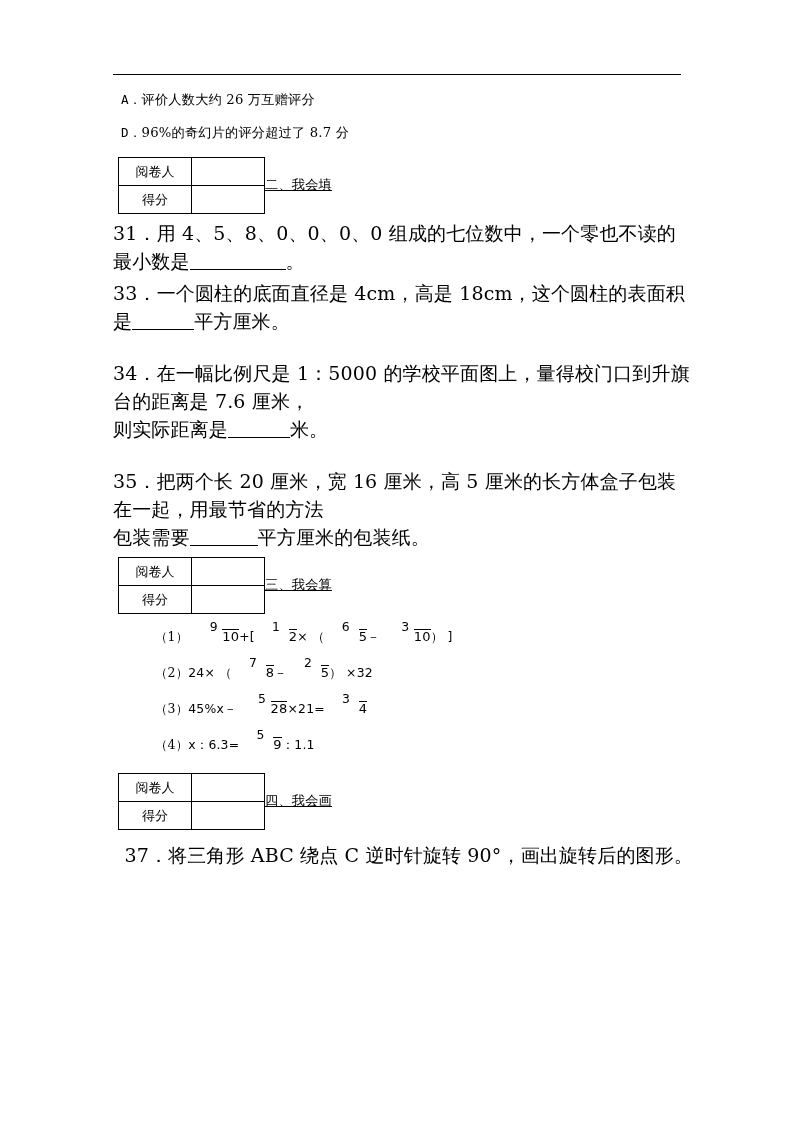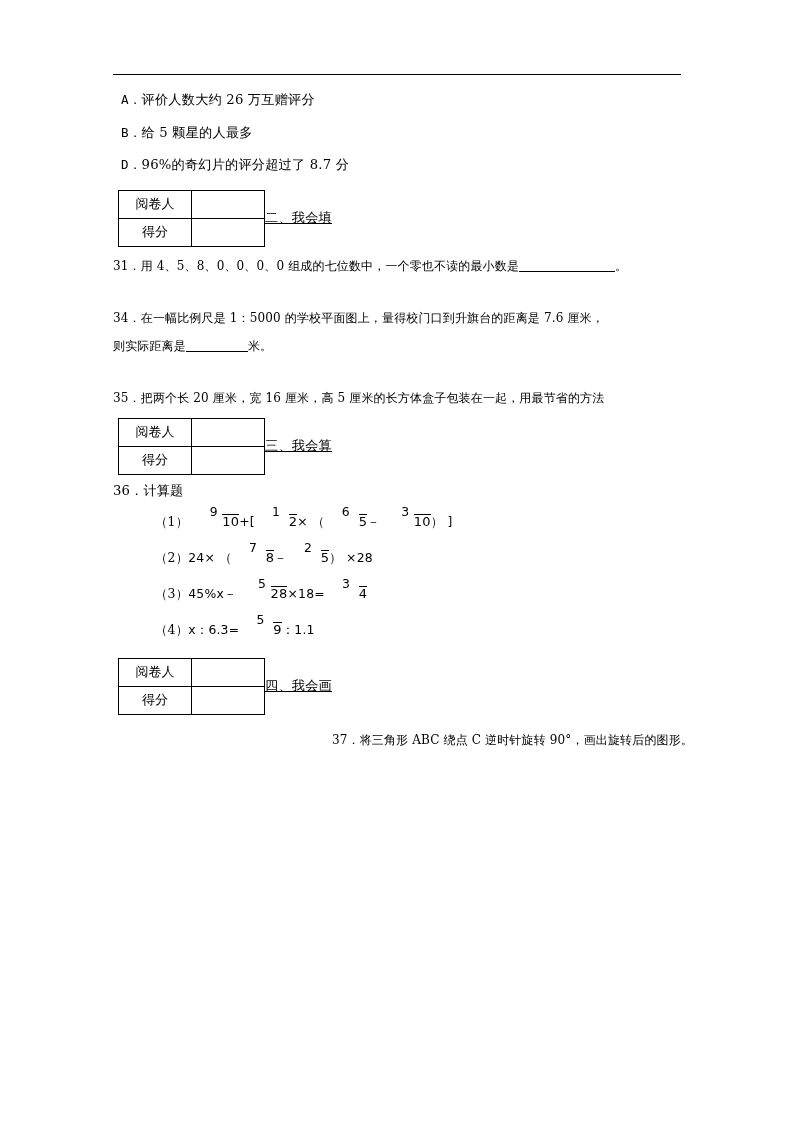--- a/index.html
+++ b/index.html
@@ -73,21 +73,21 @@
     left: 152px;
     top: 19px;
     font-size: 13.2px;
     white-space: nowrap;
     letter-spacing: 0.2px;
     text-decoration: underline;
   }
 
   
   .q {
-    font-size: 12px;
+    font-size: 19px;
     line-height: 28px;
     margin: 0 0 4px 0;
     letter-spacing: 0.15px;
   }
   .q.tight { margin-bottom: 0; margin-top: 24px; }
   .blank {
     display: inline-block;
     border-bottom: 1.2px solid #000;
     vertical-align: -2px;
   }
@@ -154,23 +154,20 @@
 
 <div class="top-rule"></div>
 
 <div class="content">
 
   <div>
     <div class="option">
       <span class="lbl">A．</span><span class="cn">评价人数大约 26 万互赠评分</span>
     </div>
     <div class="option">
-      <span class="lbl">B．</span><span class="cn">给 5 颗星的人最多</span>
-    </div>
-    <div class="option">
       <span class="lbl">D．</span><span class="cn">96%的奇幻片的评分超过了 8.7 分</span>
     </div>
   </div>
 
   <div class="sec-block">
     <table class="score-table">
       <tbody>
           <tr>
         <td class="c1">阅卷人</td>
         <td class="c2"></td>
@@ -184,58 +181,61 @@
     <div class="sec-title">二、我会填</div>
   </div>
 
   <div>
 
     <div class="q">
       <span>31．</span><span>用 4、5、8、0、0、0、0 组成的七位数中，一个零也不读的最小数是</span><span class="blank b-lg"></span><span>。</span>
     </div>
 
 
+    <div class="q">
+      <span>33．</span><span>一个圆柱的底面直径是 4cm，高是 18cm，这个圆柱的表面积是</span><span class="blank b-md"></span><span>平方厘米。</span>
+    </div>
 
     <div class="q tight">
       <span>34．</span><span>在一幅比例尺是 1：5000 的学校平面图上，量得校门口到升旗台的距离是 7.6 厘米，</span>
     </div>
     <div class="q">
       <span>则实际距离是</span><span class="blank b-md"></span><span>米。</span>
     </div>
 
     <div class="q tight">
       <span>35．</span><span>把两个长 20 厘米，宽 16 厘米，高 5 厘米的长方体盒子包装在一起，用最节省的方法</span>
+    </div>
+    <div class="q">
+      <span>包装需要</span><span class="blank b-xl"></span><span>平方厘米的包装纸。</span>
     </div>
 
   </div>
 
   <div class="sec-block">
     <table class="score-table">
       <tbody>
           <tr>
         <td class="c1">阅卷人</td>
         <td class="c2"></td>
       </tr>
       <tr>
         <td class="c1">得分</td>
         <td class="c2"></td>
       </tr>
     </tbody>
       </table>
     <div class="sec-title">三、我会算</div>
   </div>
 
-  <div class="q-title">
-    <span>36．</span><span>计算题</span>
-  </div>
 
   <div class="calc-list" id="calc-list">
       <div class="expr"><span class="cn">（1）</span><span class="frac"><span class="top">9</span><span class="bot">10</span></span><span class="num">+[</span><span class="frac"><span class="top">1</span><span class="bot">2</span></span><span class="num">×</span><span class="num"> （</span><span class="frac"><span class="top">6</span><span class="bot">5</span></span><span class="num">－</span><span class="frac"><span class="top">3</span><span class="bot">10</span></span><span class="num">） ]</span></div>
-      <div class="expr"><span class="cn">（2）</span><span class="num">24×</span><span class="num"> （</span><span class="frac"><span class="top">7</span><span class="bot">8</span></span><span class="num">－</span><span class="frac"><span class="top">2</span><span class="bot">5</span></span><span class="num">） </span><span class="num">×28</span></div>
-      <div class="expr"><span class="cn">（3）</span><span class="num">45%x－</span><span class="frac"><span class="top">5</span><span class="bot">28</span></span><span class="num">×18=</span><span class="frac"><span class="top">3</span><span class="bot">4</span></span></div>
+      <div class="expr"><span class="cn">（2）</span><span class="num">24×</span><span class="num"> （</span><span class="frac"><span class="top">7</span><span class="bot">8</span></span><span class="num">－</span><span class="frac"><span class="top">2</span><span class="bot">5</span></span><span class="num">） </span><span class="num">×32</span></div>
+      <div class="expr"><span class="cn">（3）</span><span class="num">45%x－</span><span class="frac"><span class="top">5</span><span class="bot">28</span></span><span class="num">×21=</span><span class="frac"><span class="top">3</span><span class="bot">4</span></span></div>
       <div class="expr"><span class="cn">（4）</span><span class="num">x：6.3=</span><span class="frac"><span class="top">5</span><span class="bot">9</span></span><span class="num">：1.1</span></div>
     </div>
 
   <div class="sec-block" style="margin-top:10px;">
     <table class="score-table">
       <tbody>
           <tr>
         <td class="c1">阅卷人</td>
         <td class="c2"></td>
       </tr>

